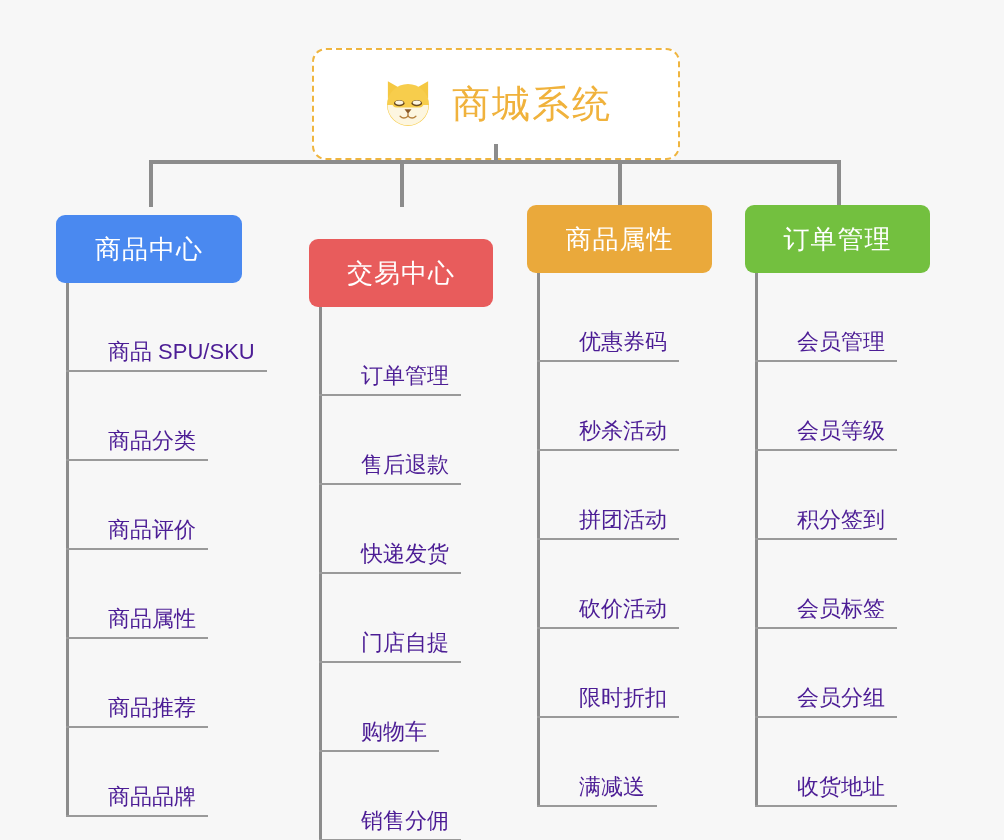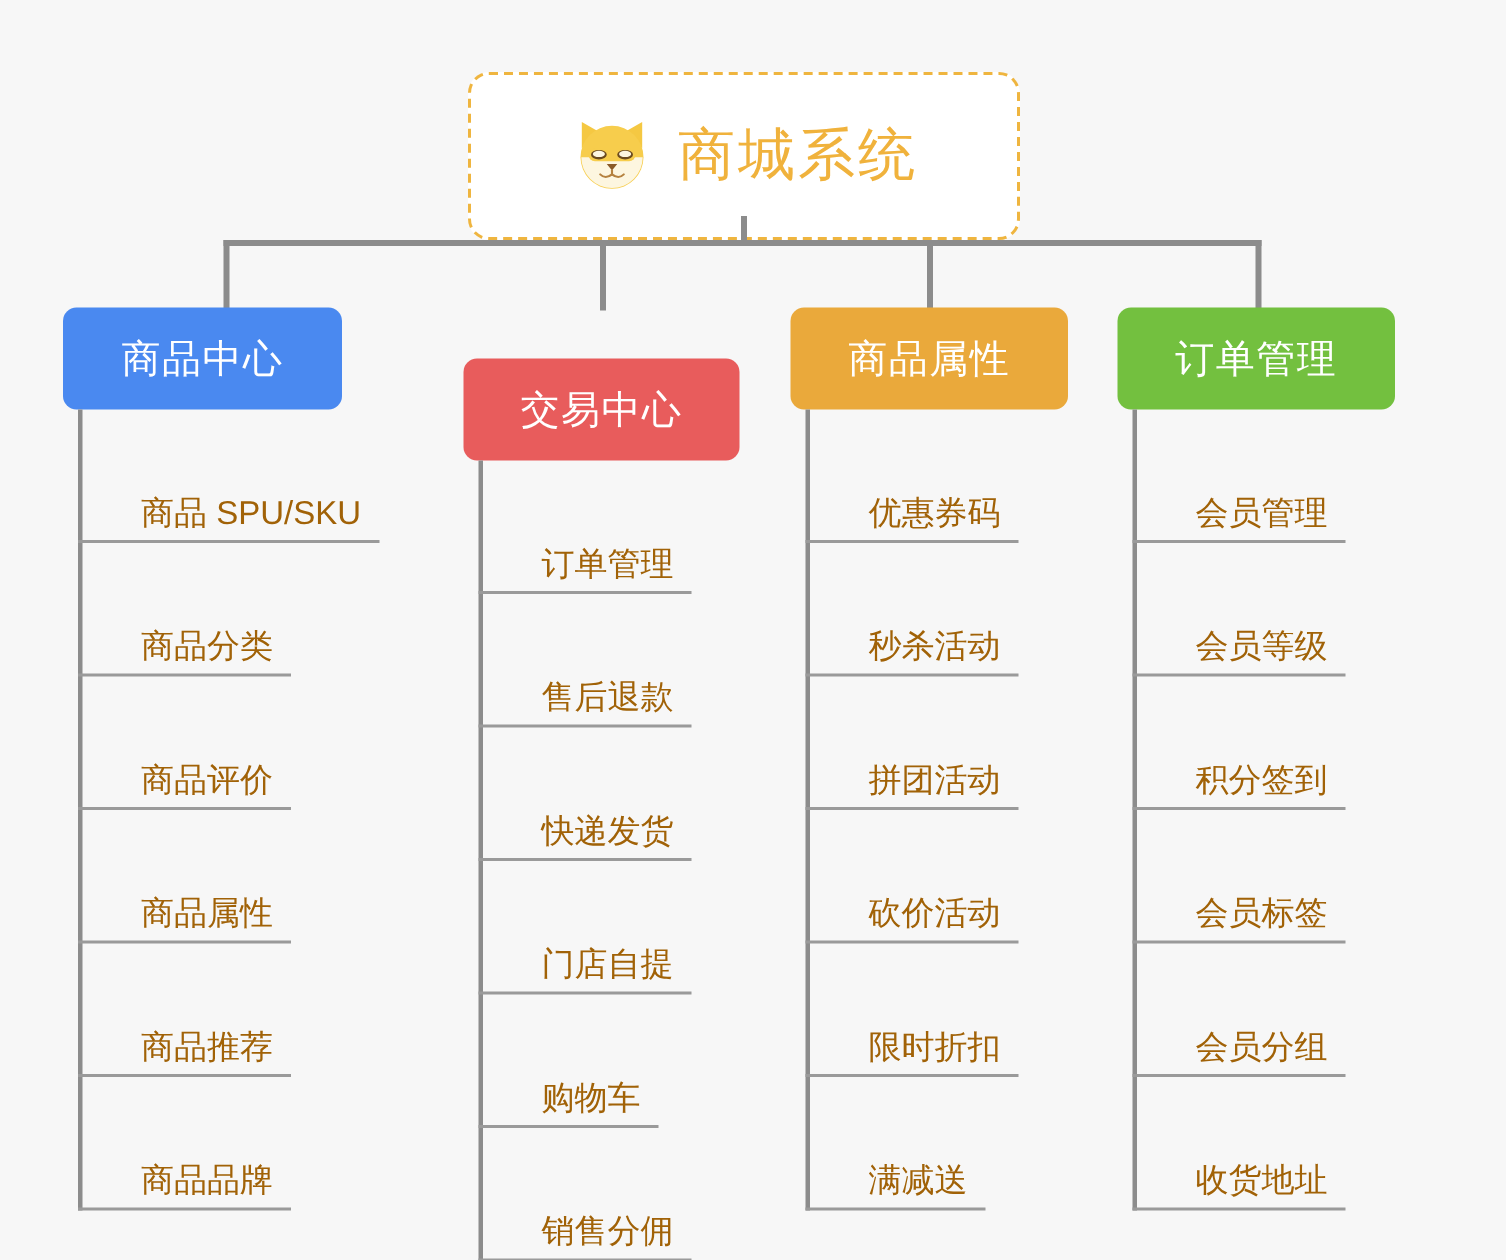--- a/index.html
+++ b/index.html
@@ -87,21 +87,21 @@
     position: relative;
     height: 89px;
     display: flex;
     align-items: flex-end;
     padding-left: 30px;
   }
   .leaf-text {
     position: relative;
     display: inline-block;
     font-size: 22px;
-    color: #a16207;
+    color: #4c1d95;
     white-space: nowrap;
     padding: 0 12px 8px 12px;
     line-height: 1.1;
   }
   
   .leaf-rule {
     position: absolute;
     left: 0;
     bottom: 0;
     height: 2px;
@@ -142,21 +142,21 @@
     <div class="root-title">商城系统</div>
   </div>
 
   <div class="conn conn-v" style="left:494px; top:144px;  height:18px;"></div>
   <div class="conn conn-h" style="left:149px; top:160px; width:692px;"></div>
   <div class="conn conn-v" style="left:149px; top:160px; height:47px;"></div>
   <div class="conn conn-v" style="left:400px; top:160px; height:47px;"></div>
   <div class="conn conn-v" style="left:618px; top:160px; height:47px;"></div>
   <div class="conn conn-v" style="left:837px; top:160px; height:47px;"></div>
 
-  <div class="branch" style="left:42px; width:250px;">
+  <div class="branch" style="left:56px; width:250px;margin-top:10px;">
     <div class="branch-header" style="width: 186px; background: rgb(74, 137, 240);">
       <span>商品中心</span>
     </div>
     <div class="branch-body">
       <div class="trunk"></div>
       <div class="leaf">
           <span class="leaf-text">商品 SPU/SKU</span>
           <span class="leaf-rule" style="width: 201px;"></span>
         </div>
       <div class="leaf">

